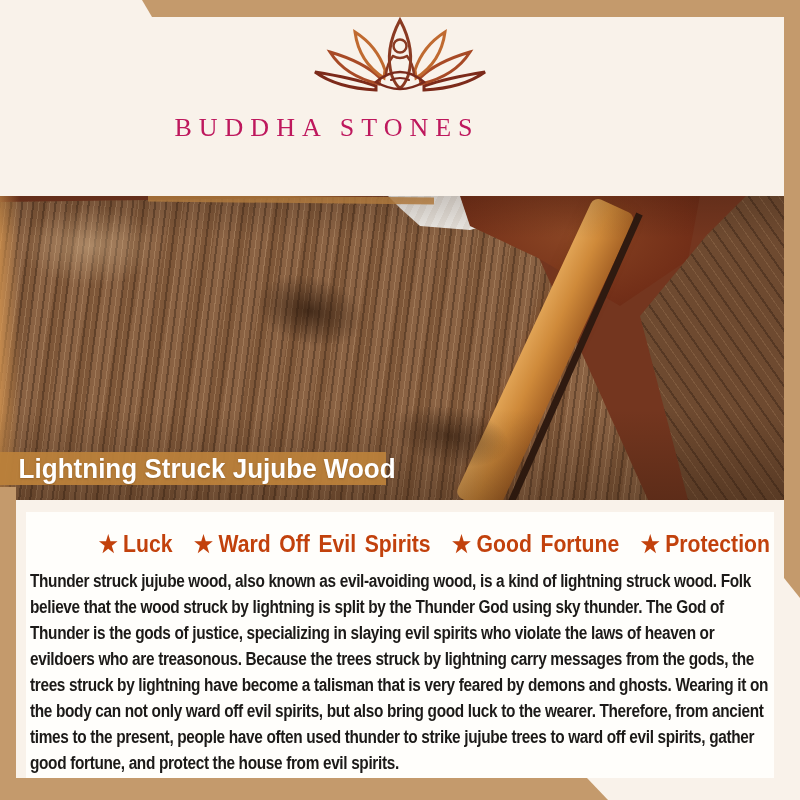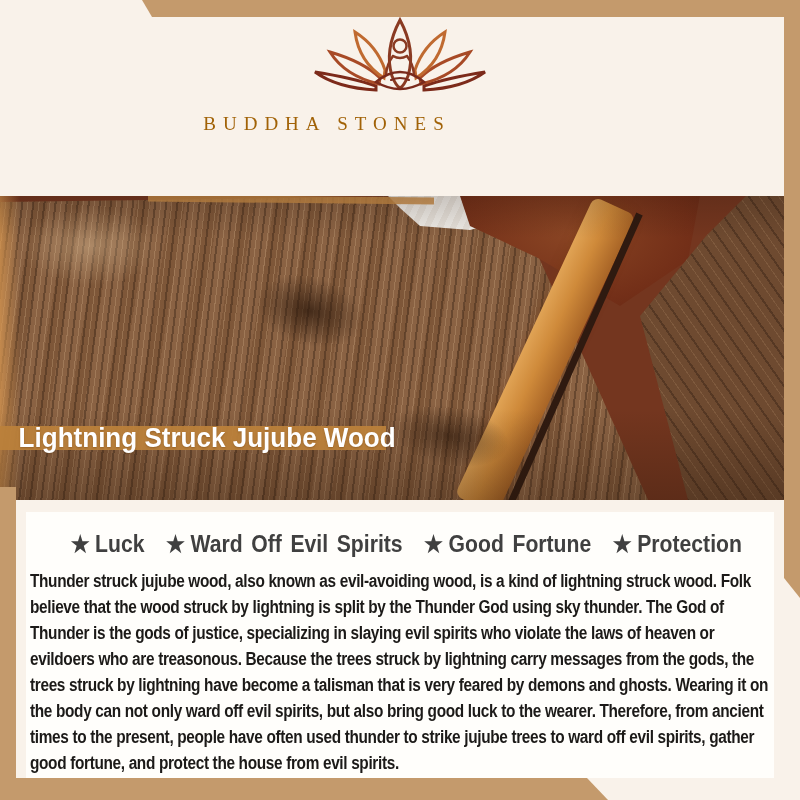--- a/index.html
+++ b/index.html
@@ -13,22 +13,22 @@
     clip-path:polygon(142px 0,800px 0,800px 17px,152px 17px);}
   .ribbon-right{right:0;top:0;width:16px;height:598px;
     clip-path:polygon(0 0,16px 0,16px 598px,0 578px);}
   .ribbon-left{left:0;top:487px;width:16px;height:313px;}
   .ribbon-bottom{left:0;top:778px;width:620px;height:22px;
     clip-path:polygon(0 0,587px 0,608px 22px,0 22px);}
   
   .logo-wrap{position:absolute;left:0;top:16px;width:800px;text-align:center;}
   .brand-name{
     position:absolute;left:0;top:113px;width:654px;text-align:center;
-    font-family:"Liberation Serif",serif;font-size:19px;letter-spacing:7px;
-    color:#a16207;font-weight:500;
+    font-family:"Liberation Serif",serif;font-size:26px;letter-spacing:7px;
+    color:#be185d;font-weight:500;
   }
   .title-box{
     position:absolute;left:165px;top:139px;width:470px;height:61px;
     background:#fffdf8;display:flex;align-items:center;justify-content:center;
   }
   .title-text{
     font-weight:bold;font-size:38px;color:#bd8a4a;white-space:nowrap;
     transform:scaleX(0.88);letter-spacing:-0.5px;
   }
   
@@ -65,30 +65,30 @@
     background:radial-gradient(ellipse,rgba(45,25,12,.75),rgba(45,25,12,0) 70%);
     transform:rotate(15deg);}
   .knot2{position:absolute;left:390px;top:210px;width:120px;height:60px;
     background:radial-gradient(ellipse,rgba(45,25,12,.6),rgba(45,25,12,0) 70%);
     transform:rotate(10deg);}
   .glare{position:absolute;left:20px;top:10px;width:140px;height:80px;
     background:radial-gradient(ellipse,rgba(225,195,155,.4),rgba(225,195,155,0) 70%);}
   .vignette{position:absolute;left:0;top:0;width:100%;height:100%;
     background:linear-gradient(180deg,rgba(30,15,8,.18),rgba(0,0,0,0) 14%,rgba(0,0,0,0) 70%,rgba(40,22,10,.30));}
   
-  .caption-banner{position:absolute;left:0;top:426px;width:386px;height:24px;
+  .caption-banner{position:absolute;left:0;top:452px;width:386px;height:33px;
     background:rgba(187,129,58,.94);display:flex;align-items:center;text-align:right;}
   .caption-text{font-weight:bold;font-size:28px;color:#ffffff;white-space:nowrap;
     padding-left:20px;transform:scaleX(.93);transform-origin:left center;
     text-shadow:0 1px 2px rgba(90,50,10,.35);}
   
   .card{position:absolute;left:26px;top:512px;width:748px;height:266px;
     background:#fffefb;}
-  .benefit-line{position:absolute;left:0;top:531px;width:800px;text-align:center;
-    font-weight:bold;font-size:23px;color:#404040;white-space:nowrap;}
+  .benefit-line{position:absolute;left:0;top:531px;width:800px;text-align:right;
+    font-weight:bold;font-size:23px;color:#c2410c;white-space:nowrap;}
   .benefit-line .inner{display:inline-block;transform:scaleX(.92);word-spacing:3px;}
   .benefit-line .star{padding:0 6px 0 14px;}
   .description{position:absolute;left:30px;top:568px;width:868px;
     font-weight:bold;font-size:18px;line-height:26px;color:#1c1a18;
     letter-spacing:-0.4px;transform:scaleX(.855);transform-origin:left top;}
 </style>
 </head>
 <body>
 
 <div class="page">

